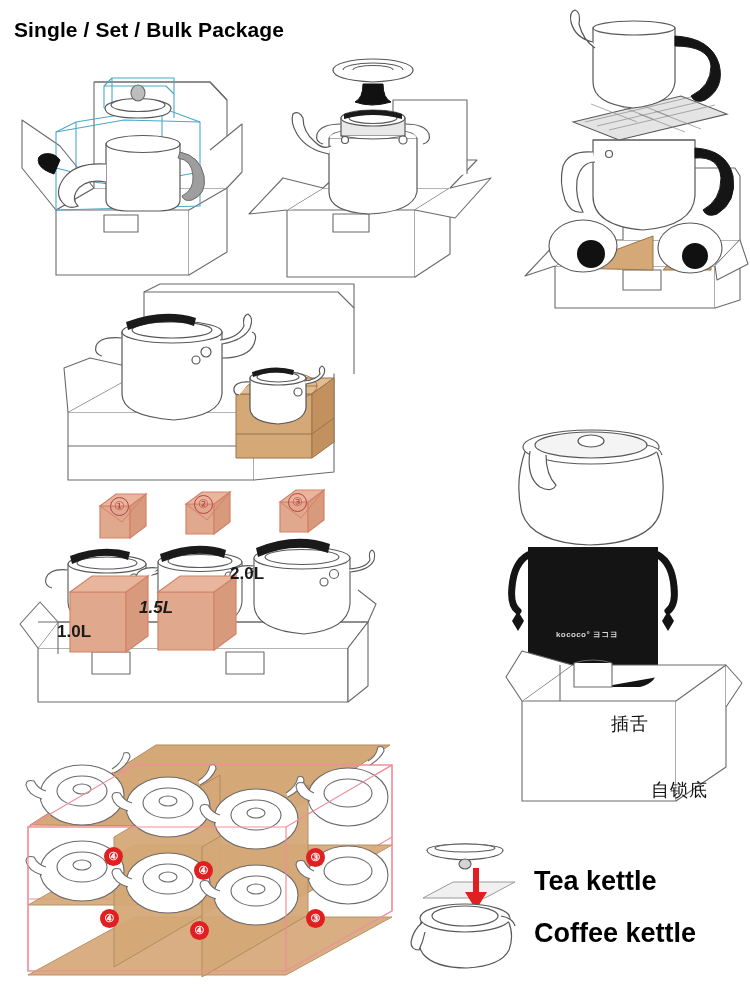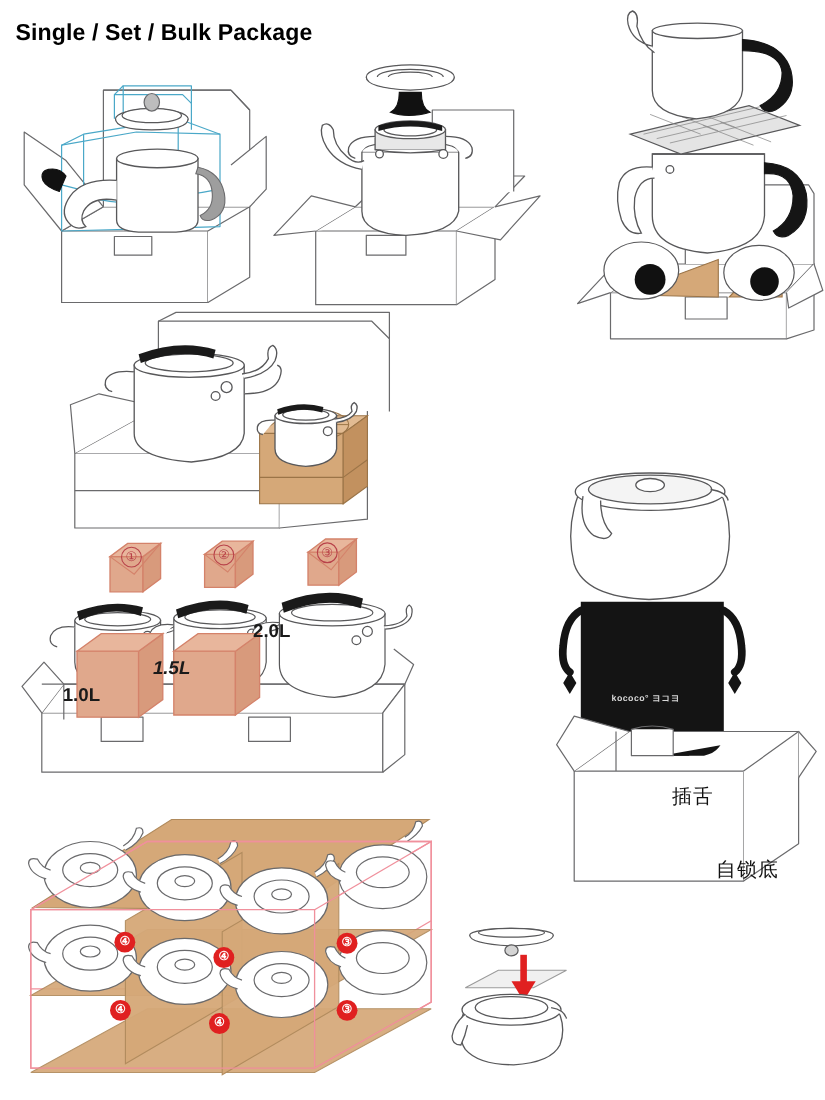--- a/index.html
+++ b/index.html
@@ -574,14 +574,16 @@
       <g fill="#ffffff" stroke="#58585a" stroke-width="1.2">
         <path d="M16 84 Q10 104 18 116 Q30 130 62 130 Q96 128 104 112 Q110 96 102 80 Z"></path>
         <ellipse cx="60" cy="80" rx="45" ry="14"></ellipse>
         <ellipse cx="60" cy="78" rx="33" ry="10" fill="#ffffff"></ellipse>
         <path d="M18 84 Q8 92 6 104 Q6 112 14 112 Q18 104 20 94" fill="#ffffff"></path>
         <path d="M96 78 Q108 80 110 88"></path>
       </g>
     </svg>
   </div>
 
+  <div class="product-name" style="left:534px; top:866px;">Tea kettle</div>
+  <div class="product-name" style="left:534px; top:918px;">Coffee kettle</div>
 
 </div>
 
 </body></html>

